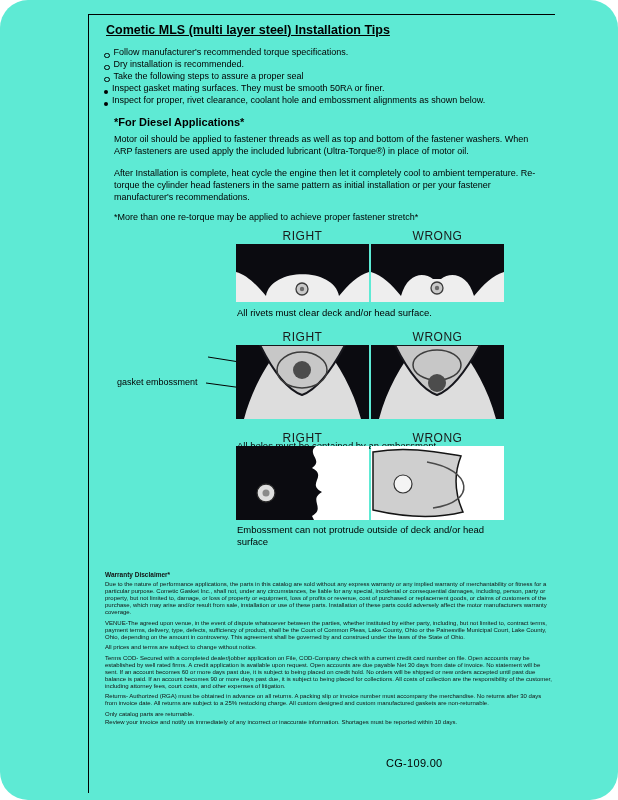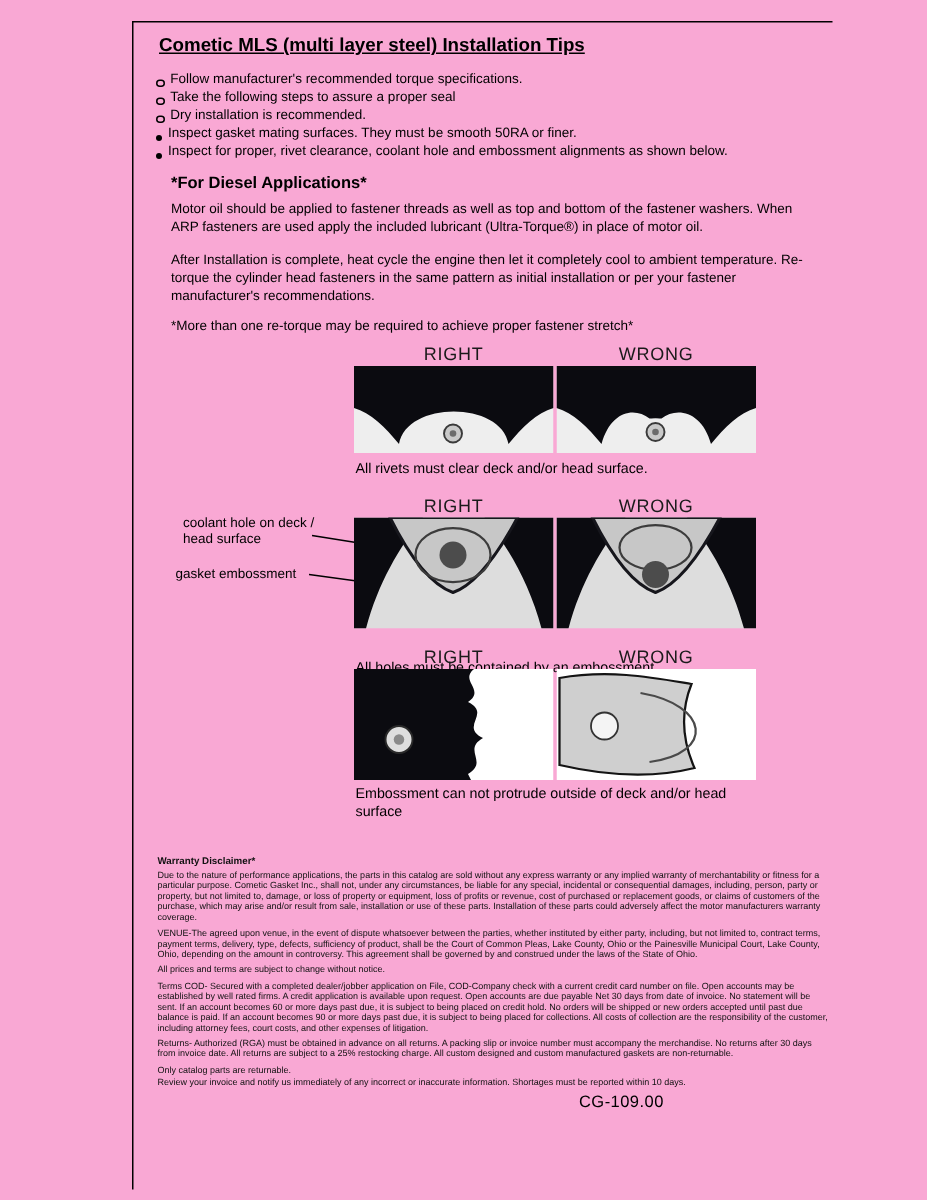--- a/index.html
+++ b/index.html
@@ -1,18 +1,18 @@
 <!DOCTYPE html>
 <html><head>
 <meta charset="utf-8">
 <style>
   html,body { margin:0; padding:0; background:#ffffff; }
   .page {
-    position:relative; width:618px; height:800px; background:#f9a8d4;
-    font-family:"Liberation Sans", sans-serif; color:#000; overflow:hidden;
+    position:relative; width:618px; height:800px; background:#5eead4;
+    font-family:"Liberation Sans", sans-serif; color:#000; overflow:hidden;border-radius:28px;
   }
   .frame {
     position:absolute; left:88px; top:14px; width:466px; height:778px;
     border-top:1.5px solid #000; border-left:1.5px solid #000;
   }
   .title {
     position:absolute; left:106px; top:23px;
     font-size:12.5px; font-weight:bold; text-decoration:underline; white-space:nowrap;
   }
   .tips { position:absolute; left:104px; top:46px; width:446px; font-size:9px; line-height:12px; }
@@ -34,57 +34,57 @@
   .dia-header { position:absolute; width:133px; text-align:center; font-size:12px; color:#1a1a1a; letter-spacing:0.5px; }
   .panel { position:absolute; }
   .panel svg { display:block; }
   .caption { position:absolute; font-size:9.5px; line-height:12px; }
   .side-label { position:absolute; font-size:9px; line-height:11px; }
   .pointer-lines { position:absolute; left:206px; top:345px; }
   .legal { position:absolute; left:105px; top:571px; width:448px; font-size:6px; line-height:7px; color:#111; }
   .legal .legal-heading { font-size:6.5px; font-weight:bold; margin:0 0 3px 0; }
   .legal p { margin:0 0 3.5px 0; }
   .legal p.tight { margin:0 0 1px 0; }
-  .footer-code { position:absolute; left:386px; top:729px; font-size:11px; letter-spacing:0.3px;text-align:center; }
+  .footer-code { position:absolute; left:386px; top:757px; font-size:11px; letter-spacing:0.3px;text-align:center; }
 </style>
 </head>
 <body>
 
 <div class="page">
   <div class="frame"></div>
 
   <div class="title">Cometic MLS (multi layer steel) Installation Tips</div>
 
   <div class="tips">
     <div class="tip-row">
       <span class="marker-hollow"></span>
       <span>Follow manufacturer's recommended torque specifications.</span>
     </div>
     <div class="tip-row">
       <span class="marker-hollow"></span>
-      <span>Take the following steps to assure a proper seal</span>
+      <span>Dry installation is recommended.</span>
     </div>
     <div class="tip-row">
       <span class="marker-hollow"></span>
-      <span>Dry installation is recommended.</span>
+      <span>Take the following steps to assure a proper seal</span>
     </div>
     <div class="tip-row sub">
       <span class="marker-filled"></span>
       <span>Inspect gasket mating surfaces.  They must be smooth 50RA or finer.</span>
     </div>
     <div class="tip-row sub">
       <span class="marker-filled"></span>
       <span>Inspect for proper, rivet clearance, coolant hole and embossment alignments as shown below.</span>
     </div>
   </div>
 
   <div class="diesel-heading">*For Diesel Applications*</div>
   <div class="body-para p1">Motor oil should be applied to fastener threads as well as top and bottom of the fastener washers. When ARP fasteners are used apply the included lubricant (Ultra-Torque®) in place of motor oil.</div>
   <div class="body-para p2">After Installation is complete, heat cycle the engine then let it completely cool to ambient temperature. Re-torque the cylinder head fasteners in the same pattern as initial installation or per your fastener manufacturer's recommendations.</div>
-  <div class="body-para p3">*More than one re-torque may be required to achieve proper fastener stretch*</div>
+  <div class="body-para p3">*More than one re-torque may be applied to achieve proper fastener stretch*</div>
 
   <div class="dia-header" style="left:236px; top:229px;">RIGHT</div>
   <div class="dia-header" style="left:371px; top:229px;">WRONG</div>
 
   <div class="panel" style="left:236px; top:244px;">
     <svg viewBox="0 0 133 58" width="133" height="58">
       <rect width="133" height="58" fill="#eeeeee"></rect>
       <path d="M0,0 H133 V28 C122,31 112,41 103,52 C98,23 35,23 30,52 C21,41 11,31 0,28 Z" fill="#0b0b10"></path>
       <circle cx="66" cy="45" r="6" fill="#c9c9c9" stroke="#3a3a3a" stroke-width="1.3"></circle>
       <circle cx="66" cy="45" r="2.2" fill="#6b6b6b"></circle>
@@ -97,21 +97,20 @@
       <circle cx="66" cy="44" r="9" fill="#eeeeee"></circle>
       <circle cx="66" cy="44" r="6" fill="#c9c9c9" stroke="#3a3a3a" stroke-width="1.3"></circle>
       <circle cx="66" cy="44" r="2.2" fill="#6b6b6b"></circle>
     </svg>
   </div>
   <div class="caption" style="left:237px; top:307px;">All rivets must clear deck and/or head surface.</div>
 
   <div class="dia-header" style="left:236px; top:330px;">RIGHT</div>
   <div class="dia-header" style="left:371px; top:330px;">WRONG</div>
 
-  <div class="side-label" style="left:122px; top:343px; width:92px;">coolant hole on deck / head surface</div>
   <div class="side-label" style="left:117px; top:377px; width:92px;">gasket embossment</div>
   <svg class="pointer-lines" viewBox="0 0 100 55" width="100" height="55">
     <line x1="2" y1="12" x2="90" y2="26" stroke="#000" stroke-width="1"></line>
     <line x1="0" y1="38" x2="66" y2="47" stroke="#000" stroke-width="1"></line>
   </svg>
 
   <div class="panel" style="left:236px; top:345px;">
     <svg viewBox="0 0 133 74" width="133" height="74">
       <rect width="133" height="74" fill="#dddddd"></rect>
       <path d="M0,0 H46 C30,20 16,44 8,74 H0 Z" fill="#0b0b10"></path>

